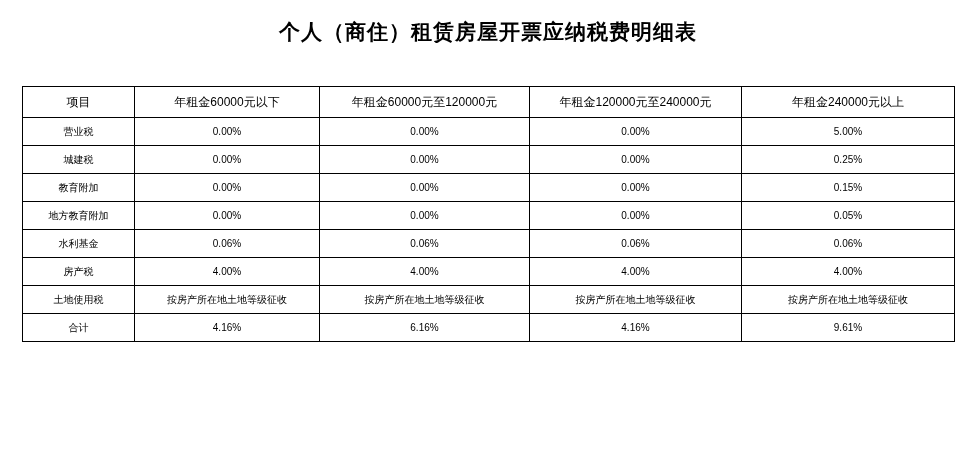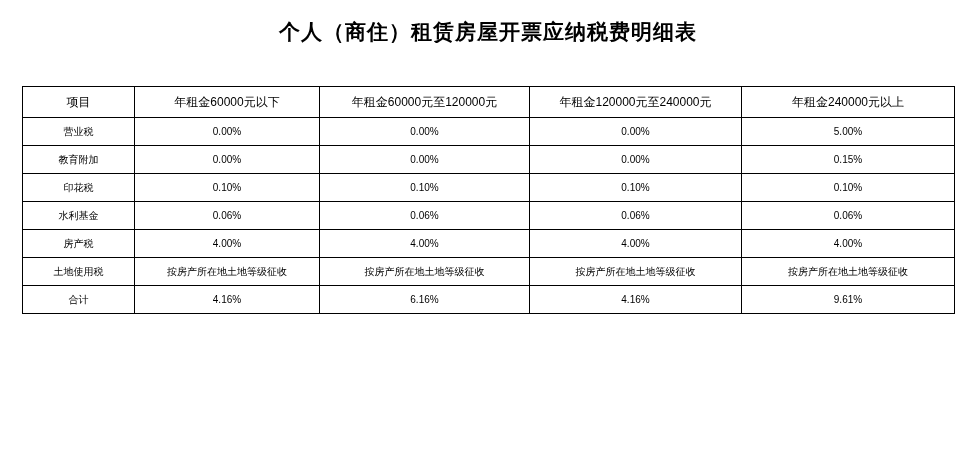--- a/index.html
+++ b/index.html
@@ -96,37 +96,44 @@
         </tr>
 
         <tr>
           <td class="label-cell">营业税</td>
           <td>0.00%</td>
           <td>0.00%</td>
           <td>0.00%</td>
           <td>5.00%</td>
         </tr>
 
+        <tr>
+          <td class="label-cell">城建税</td>
+          <td>0.00%</td>
+          <td>0.00%</td>
+          <td>0.00%</td>
+          <td>0.25%</td>
+        </tr>
 
         <tr>
           <td class="label-cell">教育附加</td>
           <td>0.00%</td>
           <td>0.00%</td>
           <td>0.00%</td>
           <td>0.15%</td>
         </tr>
 
+        <tr>
+          <td class="label-cell">地方教育附加</td>
+          <td>0.00%</td>
+          <td>0.00%</td>
+          <td>0.00%</td>
+          <td>0.05%</td>
+        </tr>
 
-        <tr>
-          <td class="label-cell">印花税</td>
-          <td>0.10%</td>
-          <td>0.10%</td>
-          <td>0.10%</td>
-          <td>0.10%</td>
-        </tr>
 
         <tr>
           <td class="label-cell">水利基金</td>
           <td>0.06%</td>
           <td>0.06%</td>
           <td>0.06%</td>
           <td>0.06%</td>
         </tr>
 
         <tr>

